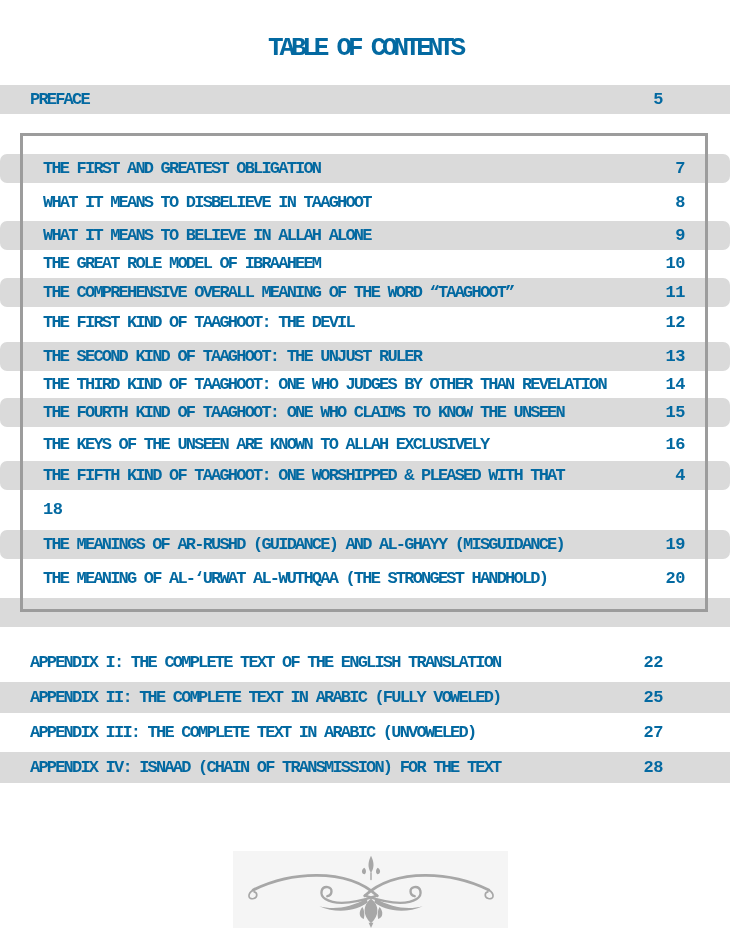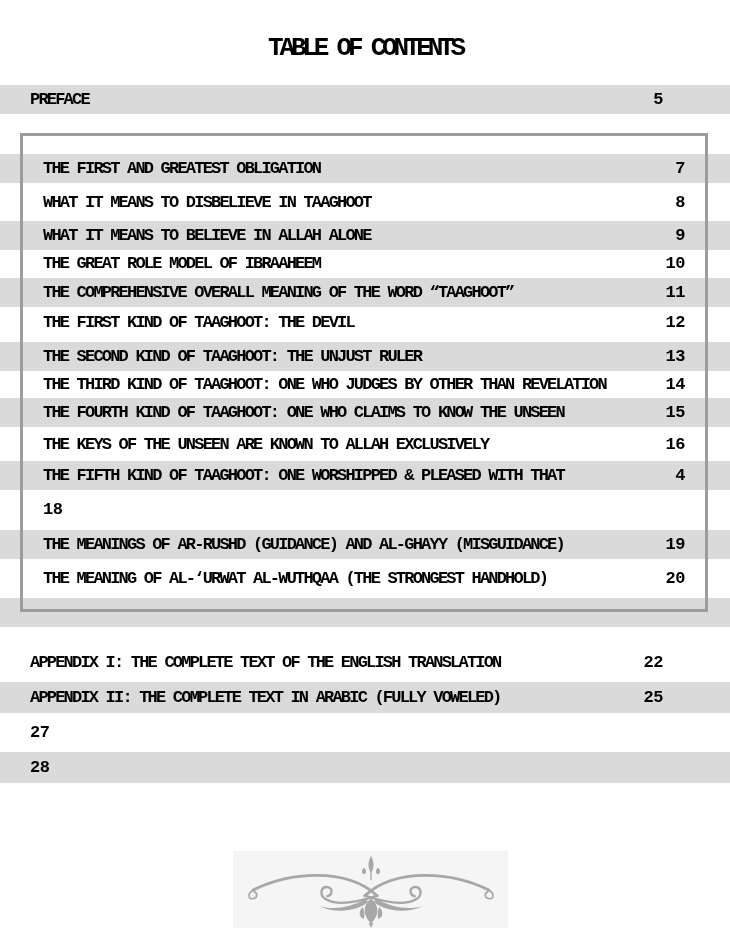--- a/index.html
+++ b/index.html
@@ -3,41 +3,41 @@
 <meta charset="utf-8">
 <style>
   html,body{margin:0;padding:0;background:#ffffff;}
   .page{
     position:relative;
     width:730px;height:947px;
     background:#ffffff;
     overflow:hidden;
     font-family:"Liberation Mono","DejaVu Sans Mono",monospace;
     font-weight:bold;
-    color:#000000;
+    color:#0369a1;
   }
   .title{
     position:absolute;top:33px;left:0;width:730px;
     text-align:center;
     font-size:26px;
     letter-spacing:-4.2px;
     white-space:nowrap;
   }
   .row{
     position:absolute;left:0;width:730px;height:29px;
     display:flex;align-items:center;justify-content:space-between;
     box-sizing:border-box;
     font-size:17px;
     letter-spacing:-1.8px;
     white-space:nowrap;
   }
   .row.gray{background:#dadada;}
   .row .num{letter-spacing:-0.5px;}
   .row.outer{padding-left:30px;padding-right:67px;}
-  .row.inner{padding-left:43px;padding-right:45px;}
+  .row.inner{padding-left:43px;padding-right:45px;border-radius:7px;}
   .row.appx{height:31px;margin-top:14px;}
   .stripe{
     position:absolute;left:0;width:730px;height:29px;background:#dadada;
   }
   .frame{
     position:absolute;left:20px;top:133px;width:688px;height:479px;
     border:3px solid #9c9c9c;
     box-sizing:border-box;
     background:transparent;
     pointer-events:none;
@@ -123,23 +123,25 @@
 
   <div class="row outer appx" style="top:633px">
     <span class="lbl">APPENDIX I: THE COMPLETE TEXT OF THE ENGLISH TRANSLATION</span>
     <span class="num">22</span>
   </div>
   <div class="row outer appx gray" style="top:668px">
     <span class="lbl">APPENDIX II: THE COMPLETE TEXT IN ARABIC (FULLY VOWELED)</span>
     <span class="num">25</span>
   </div>
   <div class="row outer appx" style="top:703px">
+    <span class="lbl">APPENDIX III: THE COMPLETE TEXT IN ARABIC (UNVOWELED)</span>
     <span class="num">27</span>
   </div>
   <div class="row outer appx gray" style="top:738px">
+    <span class="lbl">APPENDIX IV: ISNAAD (CHAIN OF TRANSMISSION) FOR THE TEXT</span>
     <span class="num">28</span>
   </div>
 
   <div class="ornament-bg">
     <svg width="272" height="76" viewBox="0 0 550 160" xmlns="http://www.w3.org/2000/svg" aria-hidden="true">
       <g stroke="#a7a7a7" fill="none" stroke-linecap="round">
 
         <g>
           <path d="M262 92 C330 30 450 44 523 80" stroke-width="6"></path>
           <path d="M523 80 C536 88 534 101 522 98 C513 96 514 85 521 84" stroke-width="3.5"></path>

